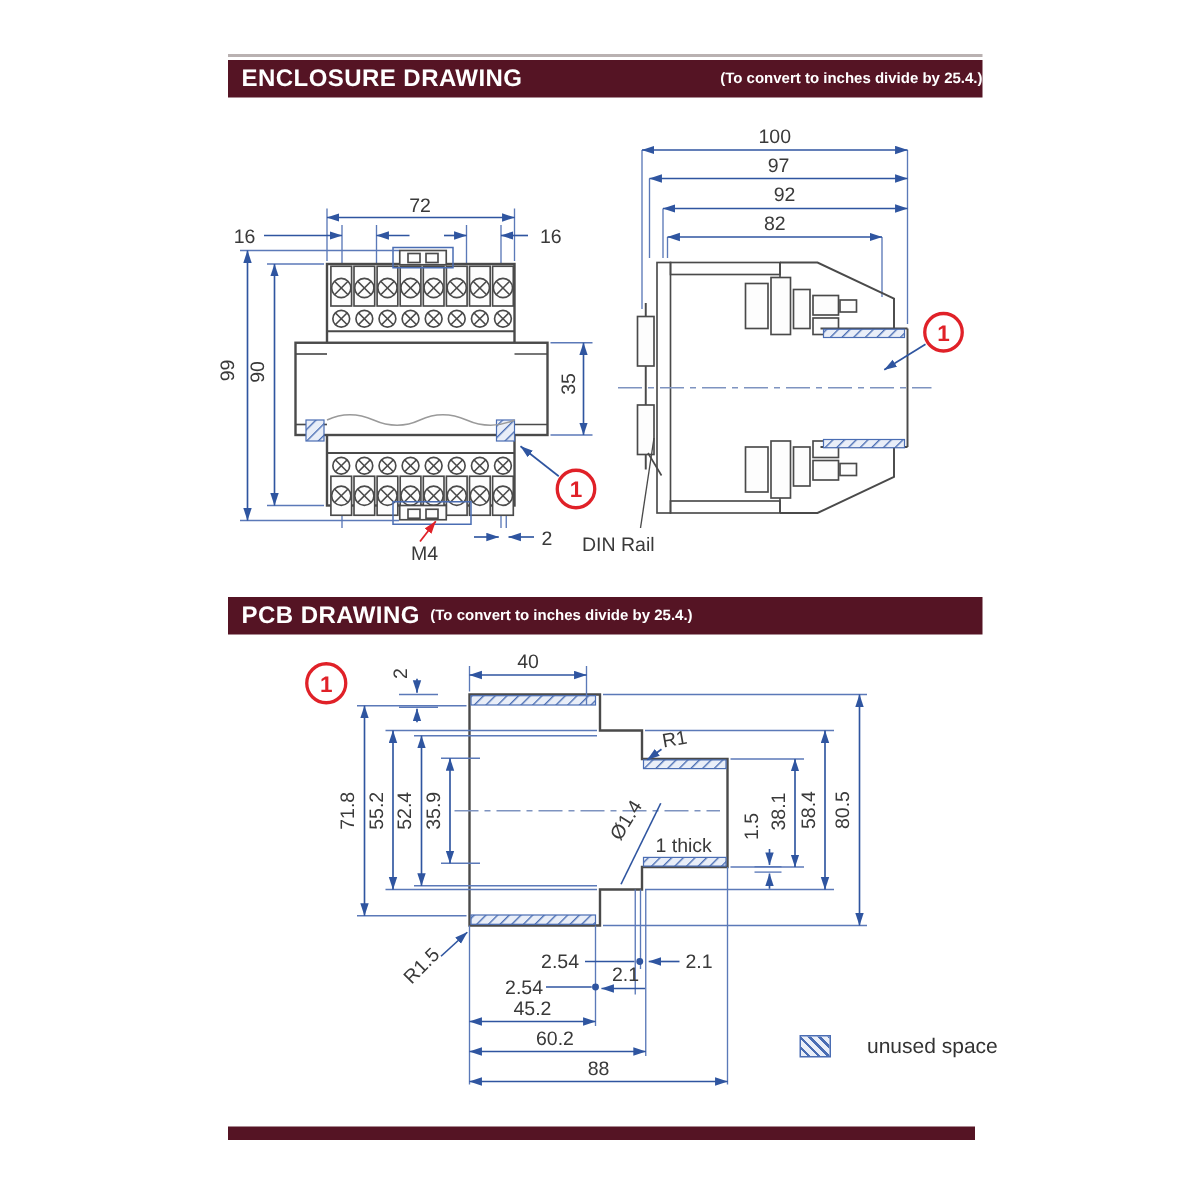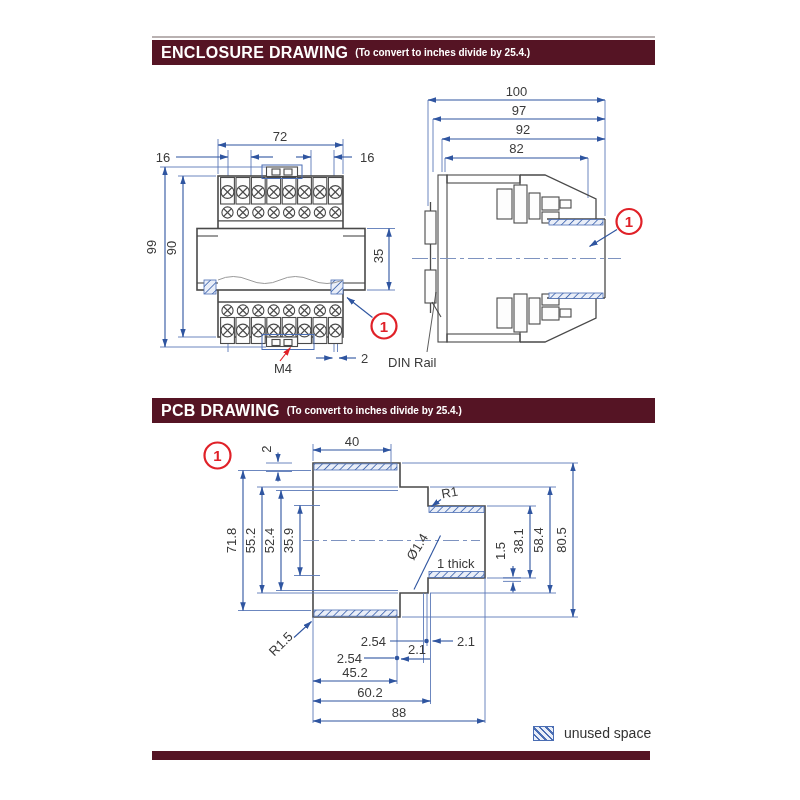--- a/index.html
+++ b/index.html
@@ -1,25 +1,25 @@
 <!DOCTYPE html>
 <html><head>
 <meta charset="utf-8">
 <style>
   html,body{margin:0;padding:0;background:#fff;}
   .page{position:relative;width:800px;height:800px;background:#fff;overflow:hidden;
         font-family:"Liberation Sans",sans-serif;}
   .topline{position:absolute;left:152px;top:36px;width:503px;height:2px;background:#b9b1b1;}
   .bar{position:absolute;left:152px;width:503px;height:25px;background:#551424;color:#fff;
        display:flex;align-items:center;padding-left:9px;box-sizing:border-box;white-space:nowrap;}
-  .bar1{top:40px;} .bar2{top:398px;}
+  .bar1{top:40px;justify-content:space-between;} .bar2{top:398px;}
   .bar-title{font-weight:bold;font-size:16px;letter-spacing:.3px;}
   .bar-sub{font-weight:bold;font-size:10px;margin-left:7px;}
   .bottombar{position:absolute;left:152px;top:751px;width:498px;height:9px;background:#551424;}
-  .legend{position:absolute;left:533px;top:725px;display:flex;align-items:center;gap:10px;}
+  .legend{position:absolute;left:533px;top:689px;display:flex;align-items:center;gap:24px;}
   .swatch{width:19px;height:13px;border:1px solid #4a6db3;
           background:repeating-linear-gradient(45deg,#e9eef8 0px,#e9eef8 3px,#4a6db3 3px,#4a6db3 4.6px);}
   .legend-label{font-size:14px;color:#333;}
   svg{position:absolute;left:0;top:0;}
   svg text{font-family:"Liberation Sans",sans-serif;font-size:13px;fill:#3a3a3a;}
   .pline,.ext{stroke:#5b79b8;stroke-width:.9;fill:none;}
   .dim{stroke:#2f55a0;stroke-width:1.1;fill:none;}
   .cline{stroke:#7e93c0;stroke-width:1;fill:none;stroke-dasharray:16 4 4 4;}
   .shape{fill:#fff;stroke:#4a4a4a;stroke-width:1.6;}
   .shape2{fill:#fdfdfd;stroke:#4a4a4a;stroke-width:1.1;}

